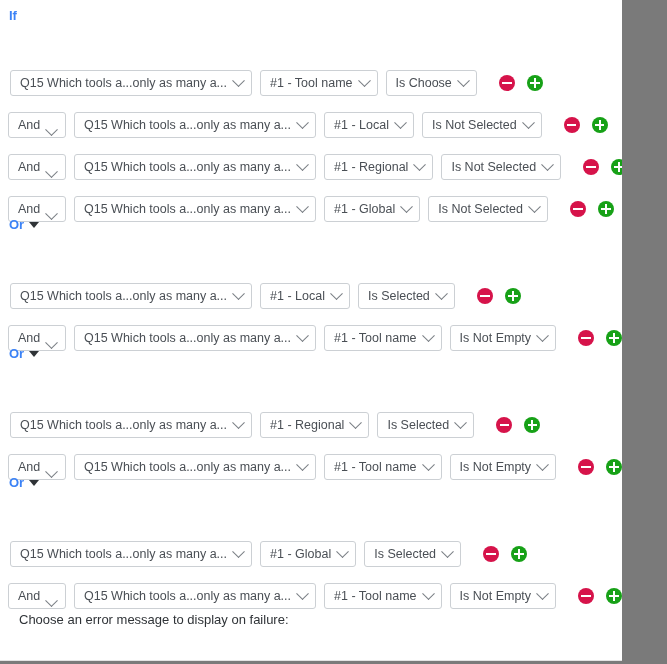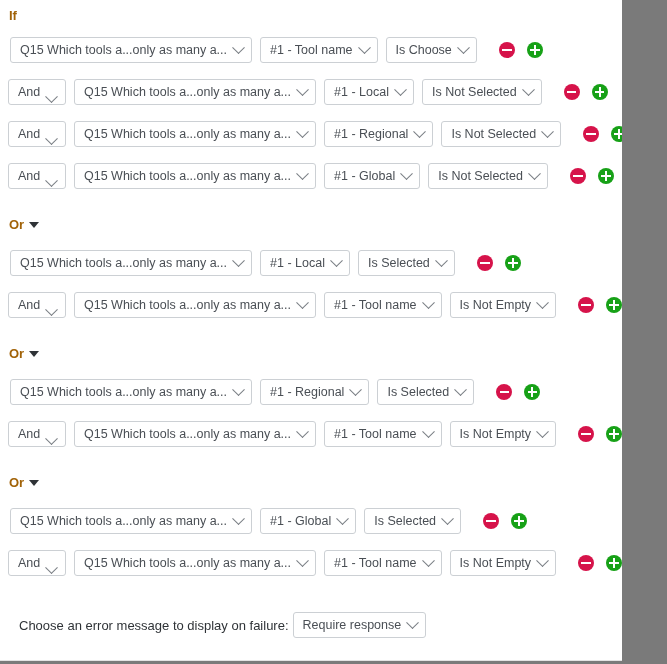--- a/index.html
+++ b/index.html
@@ -70,21 +70,21 @@
 
   .logic-body {
     position: relative;
     padding: 0;
   }
 
   
   .group-label {
     font-size: 13px;
     font-weight: bold;
-    color: #a16207;
+    color: #3b82f6;
     padding-left: 1px;
     display: flex;
     align-items: center;
     gap: 5px;
     height: 18px;
   }
   .caret-down {
     width: 0;
     height: 0;
     border-left: 5px solid transparent;
@@ -93,20 +93,21 @@
     display: inline-block;
     margin-top: 2px;
   }
 
   
   .cond-row {
     display: flex;
     align-items: center;
     gap: 8px;
     height: 26px;
+    margin-top: 33px;
   }
 
   
   .dd {
     display: inline-flex;
     align-items: center;
     gap: 7px;
     height: 26px;
     box-sizing: border-box;
     padding: 0 8px 0 9px;
@@ -161,21 +162,21 @@
   }
   .icon-btn .bar-v {
     top: 3.3px; bottom: 3.3px;
     left: 7px; width: 2.2px;
   }
 
   
   .footer-row {
     display: flex;
     align-items: center;
-    gap: 4px;
+    gap: 19px;
     font-size: 13px;
     color: #2f3337;
   }
   .footer-label { white-space: nowrap; }
 
   
   .abs { position: absolute; }
 </style>
 </head>
 <body>
@@ -452,20 +453,16 @@
             <span class="bar-h"></span>
           </div>
           <div class="icon-btn plus">
             <span class="bar-h"></span>
             <span class="bar-v"></span>
           </div>
         </div>
       </div>
       <div class="footer-row abs" style="left: 19px; top: 612px;">
         <span class="footer-label">Choose an error message to display on failure:</span>
-        <div class="dd op">
-          <span>Require response</span>
-          <span class="chev"></span>
-        </div>
       </div>
     </div>
   <div id="dialog-bottom-rule"></div>
 </div>
 
 </body></html>

